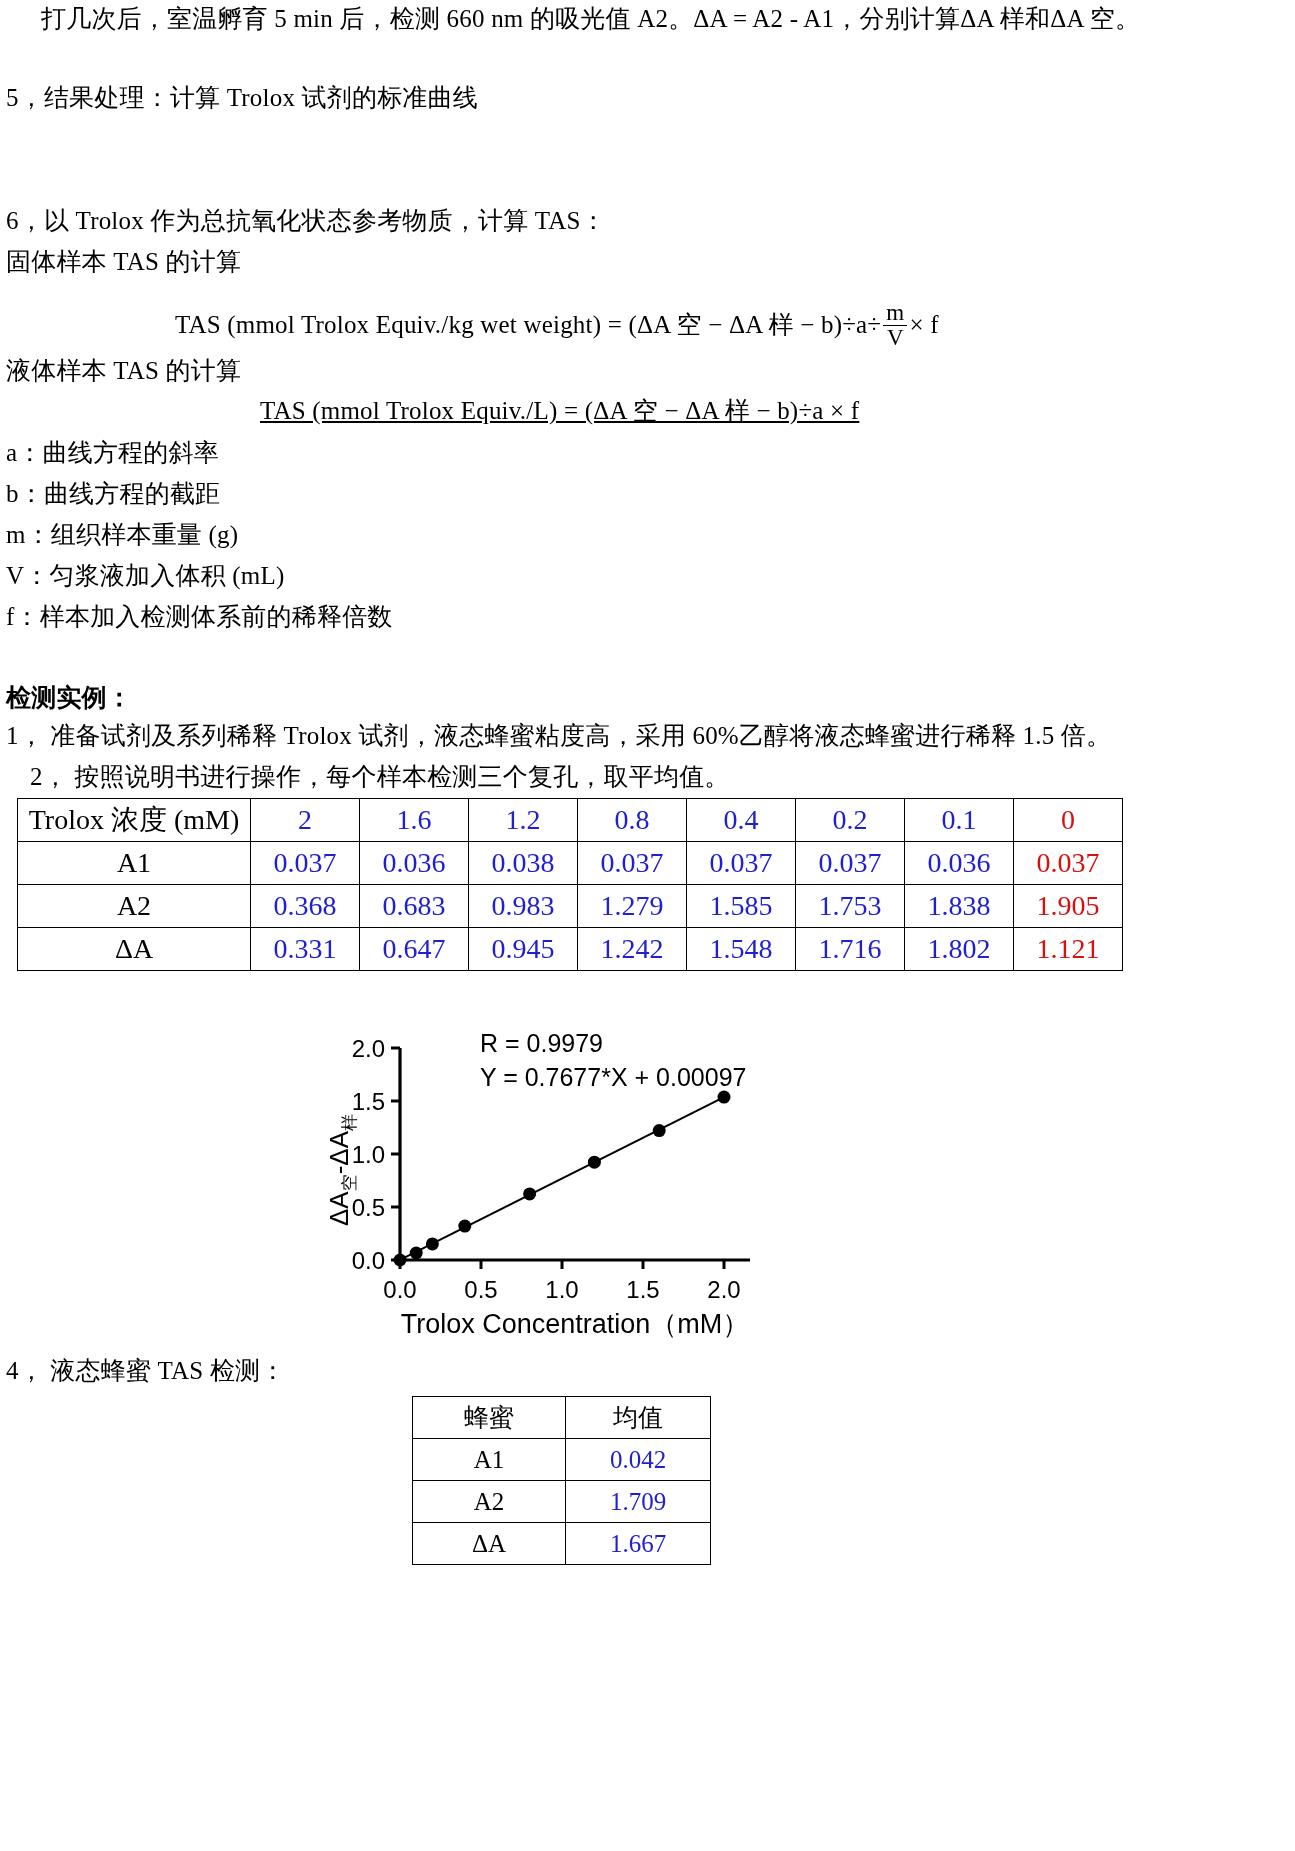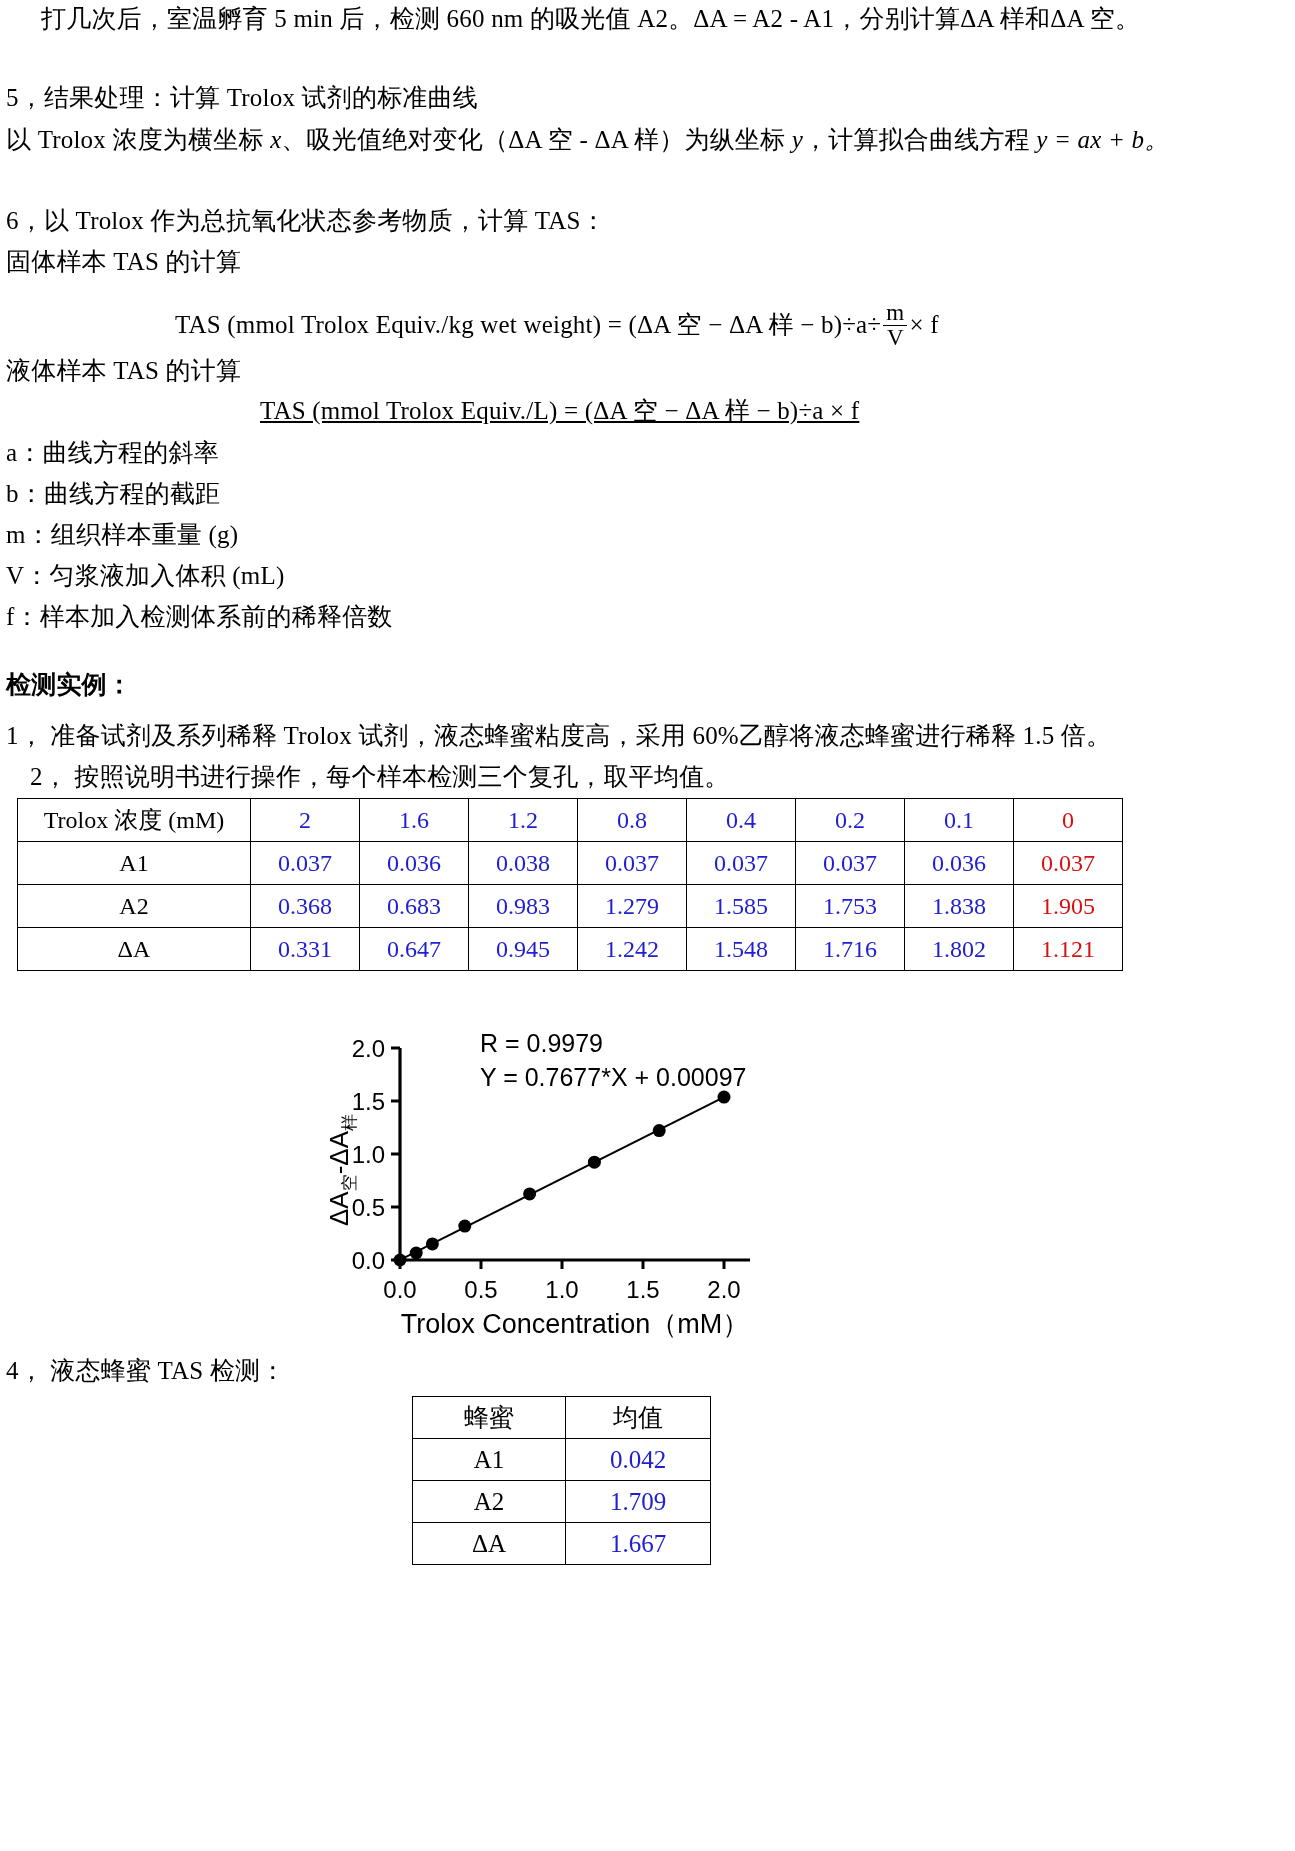--- a/index.html
+++ b/index.html
@@ -21,21 +21,21 @@
     height: 1851px;
     padding: 0;
   }
   .line {
     position: absolute;
     white-space: nowrap;
     font-size: 25px;
     line-height: 1.0;
     letter-spacing: 0.2px;
   }
-  .bold { font-weight: bold; }
+  .bold { font-weight: bold; margin-top: 13px; }
   .blue { color: #2020d0; }
   .red  { color: #d81010; }
   .ital { font-style: italic; }
 
   
   .frac {
     display: inline-block;
     vertical-align: middle;
     text-align: center;
     font-size: 23px;
@@ -44,21 +44,21 @@
     top: -2px;
     margin: 0 2px;
   }
   .frac .num { display: block; padding: 0 3px; }
   .frac .den { display: block; border-top: 1.6px solid #000; padding: 0 3px; }
 
   
   table.datatable {
     position: absolute;
     border-collapse: collapse;
-    font-size: 24px;
+    font-size: 28px;
     table-layout: fixed;
   }
   table.datatable td {
     border: 1.6px solid #000;
     text-align: center;
     vertical-align: middle;
     height: 42px;
     padding: 0 4px;
     font-family: "Liberation Serif", "DejaVu Serif", serif;
   }
@@ -97,23 +97,20 @@
 </style>
 </head>
 <body>
 
 <div class="page">
 
   <div class="line" style="left:6px; top:6px;margin-left:35px;">打几次后，室温孵育 5 min 后，检测 660 nm 的吸光值 A2。ΔA = A2 - A1，分别计算ΔA 样和ΔA 空。</div>
 
   <div class="line" style="left:6px; top:85px;">5，结果处理：计算 Trolox 试剂的标准曲线</div>
 
-  <div class="line" style="left:6px; top:127px;">
-    <span>以 Trolox 浓度为横坐标 </span><span class="ital">x</span><span>、吸光值绝对变化（ΔA 空 - ΔA 样）为纵坐标 </span><span class="ital">y</span><span>，计算拟合曲线方程 </span><span class="ital">y = ax + b。</span>
-  </div>
 
   <div class="line" style="left:6px; top:208px;">6，以 Trolox 作为总抗氧化状态参考物质，计算 TAS：</div>
 
   <div class="line" style="left:6px; top:249px;">固体样本 TAS 的计算</div>
 
   <div class="line" style="left:175px; top:303px;">
     <span>TAS (mmol Trolox Equiv./kg wet weight) = (ΔA 空 − ΔA 样 − b)÷a÷</span><span class="frac"><span class="num">m</span><span class="den">V</span></span><span>× f</span>
   </div>
 
   <div class="line" style="left:6px; top:358px;">液体样本 TAS 的计算</div>

